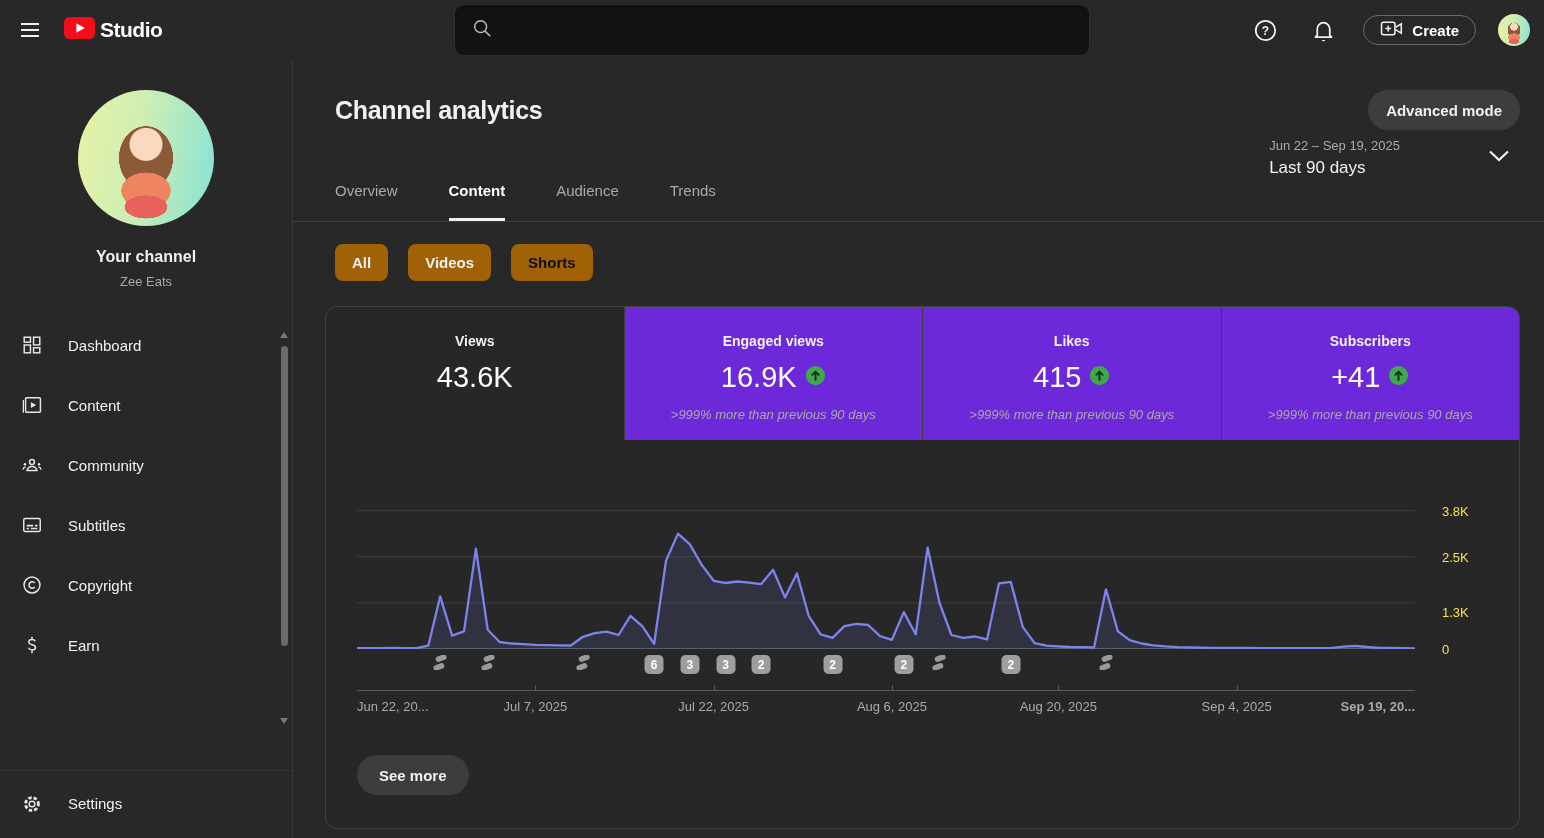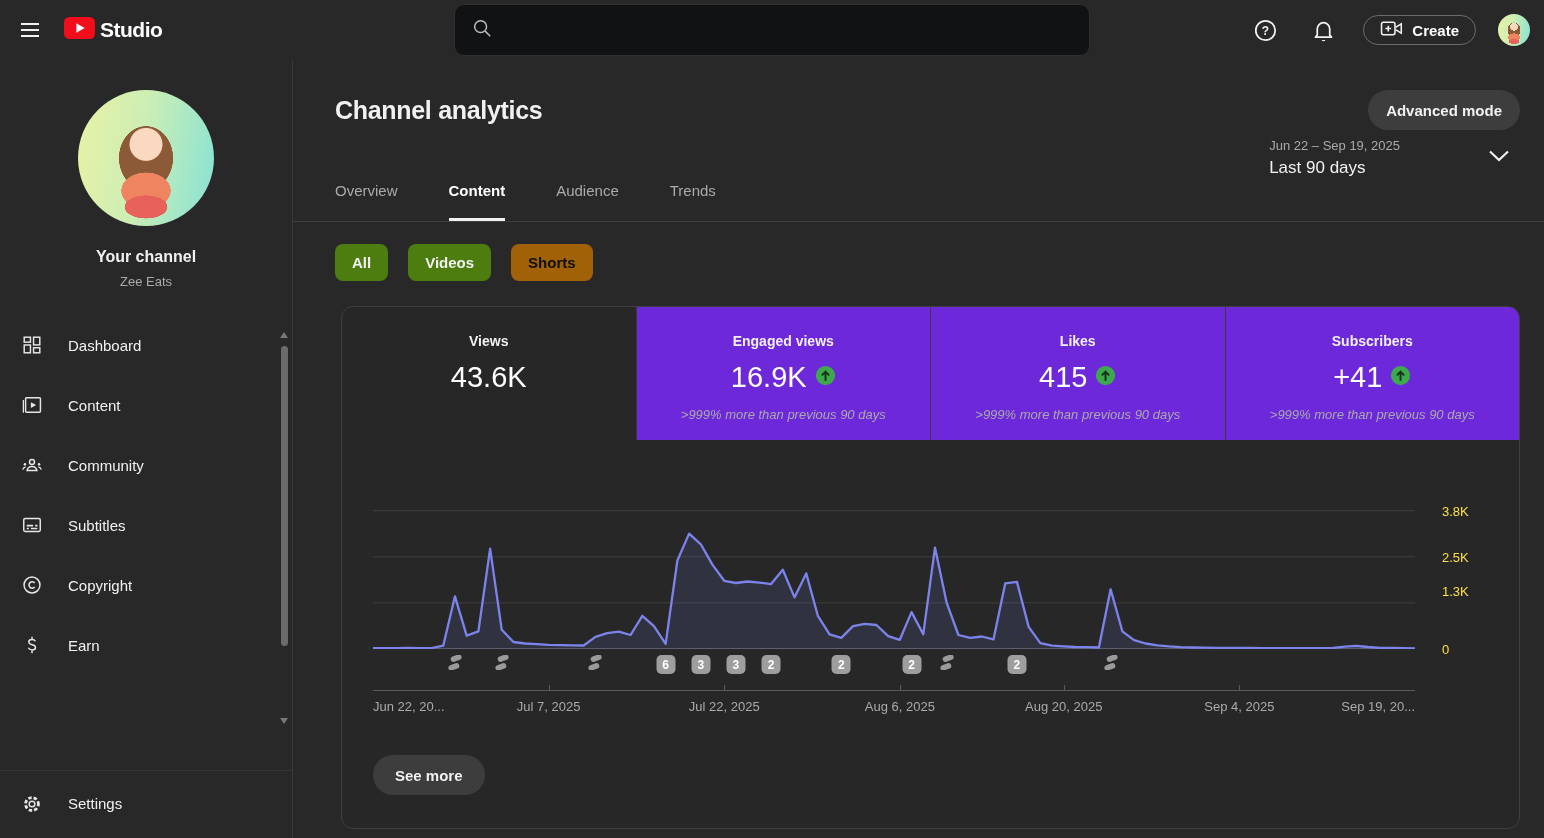--- a/index.html
+++ b/index.html
@@ -73,27 +73,27 @@
   .tabs { position:absolute; left:42px; bottom:0; display:flex; gap:51px; }
   .tab { padding:10px 0 19px; font-size:15px; color:#aaaaaa; cursor:pointer; border-bottom:3px solid transparent; }
   .tab.active { color:#fff; font-weight:700; border-bottom-color:#f1f1f1; }
   .date-picker { position:absolute; right:24px; top:8px; display:flex; align-items:center; cursor:pointer; }
   .date-texts { text-align:left; }
   .date-range { font-size:13px; color:#aaaaaa; }
   .date-preset { font-size:17px; color:#f1f1f1; margin-top:5px; }
   .date-chevron { margin-left:88px; margin-right:10px; }
   .chips-row { display:flex; gap:20px; margin:22px 24px 0 42px; }
   .chip {
-    height:37px; padding:0 17px; border-radius:8px; background:#4d7c0f; border:none;
+    height:37px; padding:0 17px; border-radius:8px; background:#a16207; border:none;
     color:#f1f1f1; font-size:15px; font-weight:700; font-family:inherit; cursor:pointer;
   }
   .chip.active { background:#a16207; color:#0f0f0f; }
   
   .card {
-    margin:25px 24px 0 48px; background:#272727; border:1px solid #404040;
+    margin:25px 24px 0 32px; background:#272727; border:1px solid #404040;
     border-radius:12px; overflow:hidden; height:523px;
   }
   .metric-tabs { display:flex; height:133px; }
   .metric-tab { flex:1; background:#6d28d9; text-align:center; padding-top:26px; cursor:pointer; position:relative; }
   .metric-tab + .metric-tab { border-left:1px solid #3c3c3c; }
   .metric-tab.selected { background:transparent; }
   .metric-label { font-size:14px; font-weight:700; color:#f1f1f1; }
   .metric-value-row { margin-top:12px; display:flex; align-items:center; justify-content:center; gap:8px; }
   .metric-value { font-size:29px; font-weight:500; color:#fff; }
   .metric-compare { margin-top:13px; font-size:13px; font-style:italic; color:#aaaaaa; }
@@ -390,27 +390,27 @@
               <span class="x-tick" style="left: 66.2921%;"></span>
               <span class="x-tick" style="left: 83.1461%;"></span>
             </div>
           <div id="x-labels">
               <span class="x-label" style="left: 0%; transform: none;">Jun 22, 20...</span>
               <span class="x-label" style="left: 16.8539%; transform: translateX(-50%);">Jul 7, 2025</span>
               <span class="x-label" style="left: 33.7079%; transform: translateX(-50%);">Jul 22, 2025</span>
               <span class="x-label" style="left: 50.5618%; transform: translateX(-50%);">Aug 6, 2025</span>
               <span class="x-label" style="left: 66.2921%; transform: translateX(-50%);">Aug 20, 2025</span>
               <span class="x-label" style="left: 83.1461%; transform: translateX(-50%);">Sep 4, 2025</span>
-              <span class="x-label" style="left: 100%; transform: translateX(-100%);">Sep 19, 20...</span>
+              <span class="x-label" style="left: 100%; transform: translateX(-100%); font-weight: bold;">Sep 19, 20...</span>
             </div>
         </div>
         <div class="y-col" id="y-labels">
             <span class="y-label" style="top: 31.7188px;">3.8K</span>
             <span class="y-label" style="top: 77.8125px;">2.5K</span>
-            <span class="y-label" style="top: 112px;">1.3K</span>
+            <span class="y-label" style="top: 133px;">1.3K</span>
             <span class="y-label" style="top: 170px;">0</span>
           </div>
       </div>
 
       <div class="see-more-row">
         <button class="pill-btn" style="padding:0 22px">See more</button>
       </div>
     </section>
   </main>
 </div>

